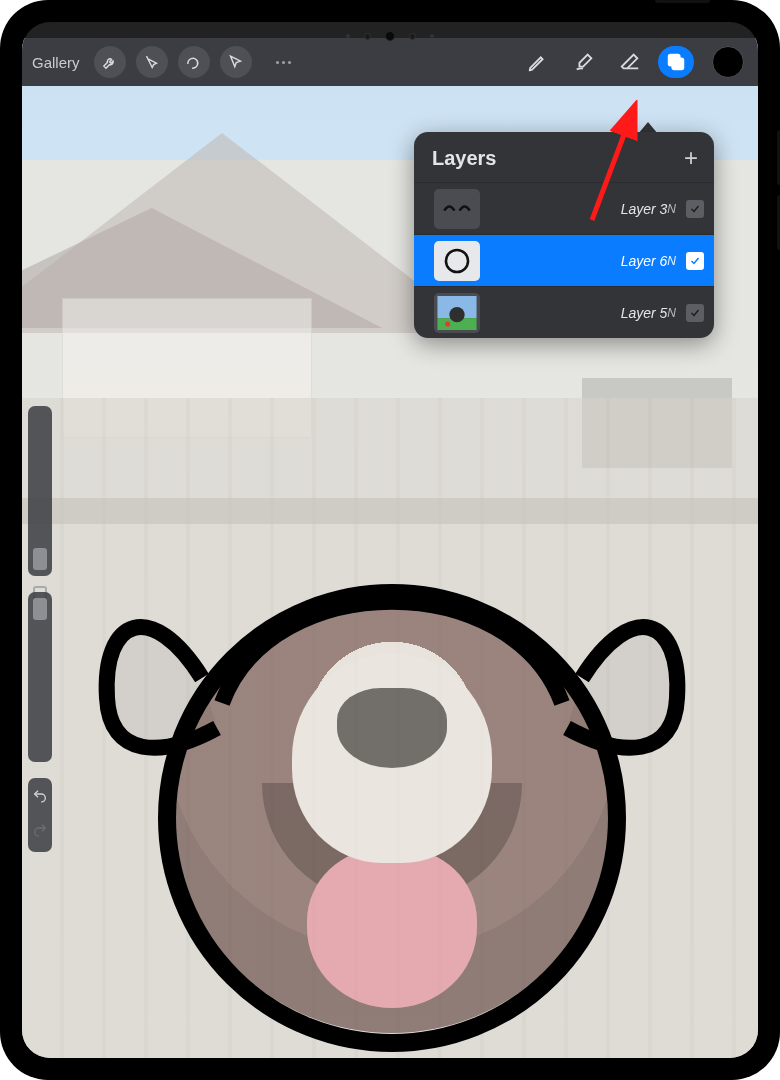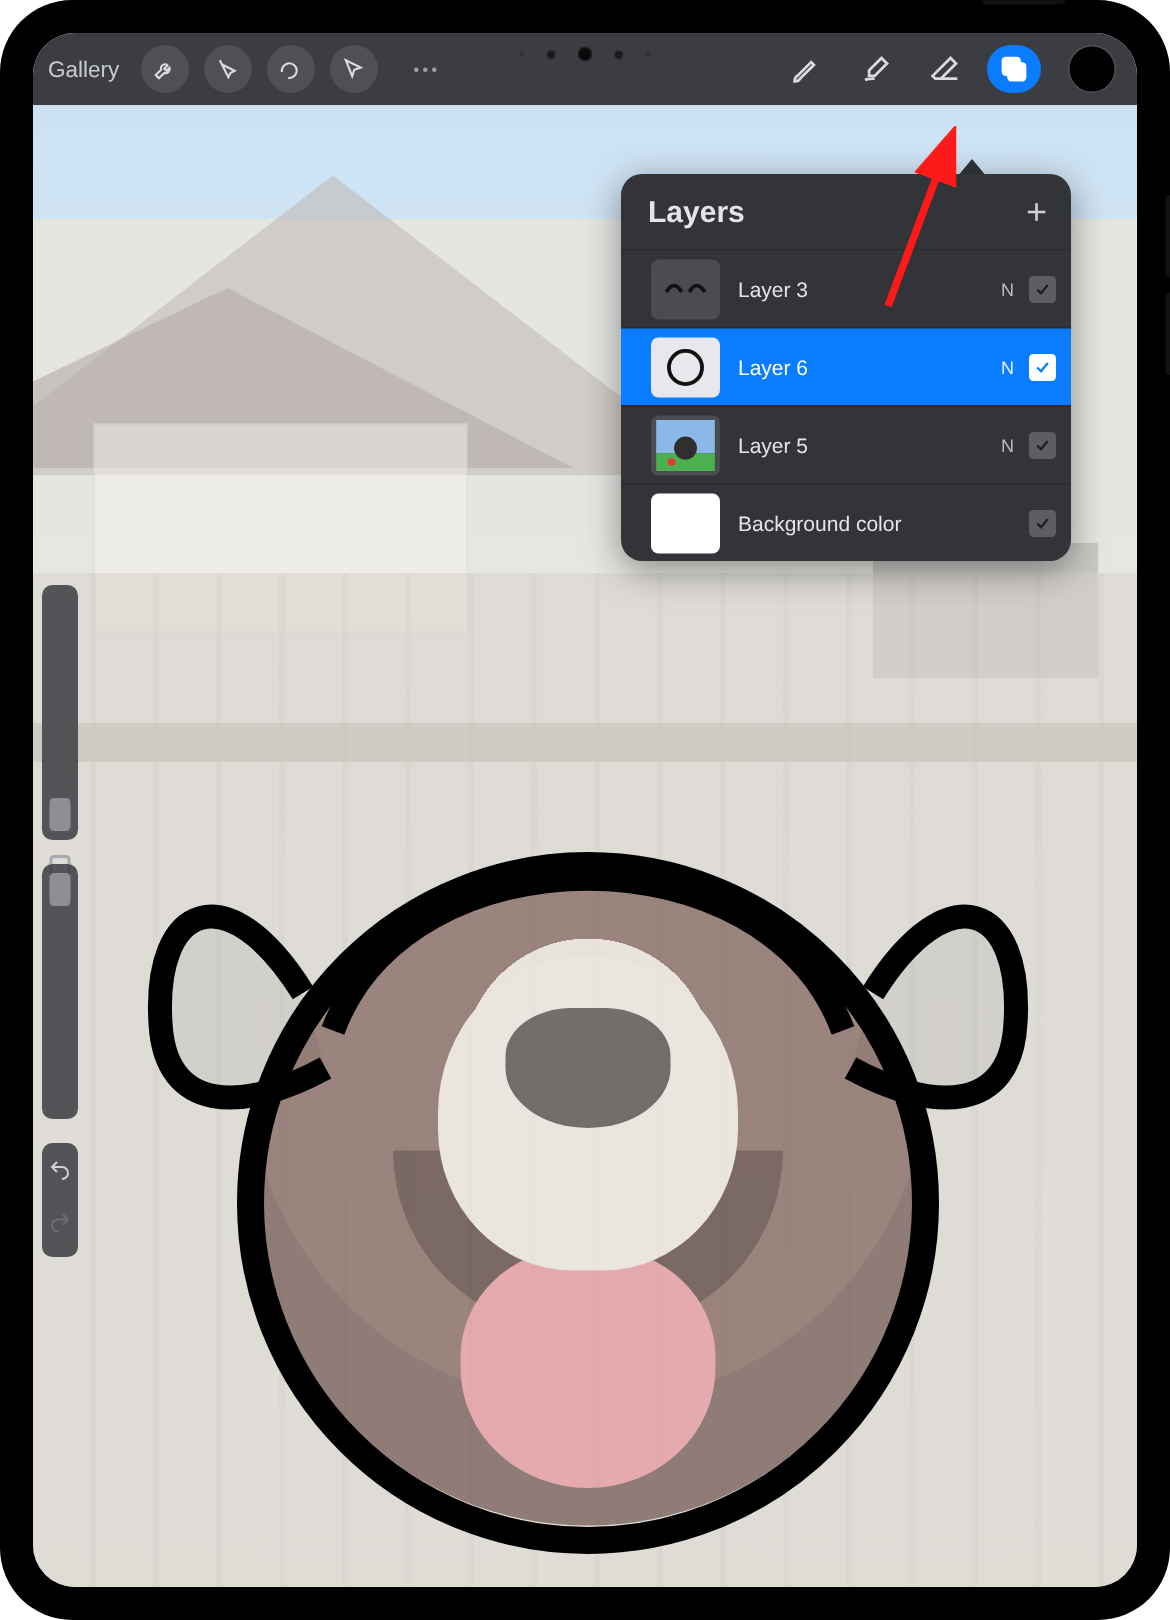--- a/index.html
+++ b/index.html
@@ -30,21 +30,21 @@
   .camera-dot.small { background:#333; width:4px;height:4px;}
   
   
   .side-btn { position: absolute; background: #111; border-radius: 3px; }
   .vol-up   { right: -2px; top: 130px; width: 5px; height: 55px; }
   .vol-down { right: -2px; top: 195px; width: 5px; height: 55px; }
   .power    { top: -2px; right: 70px; width: 55px; height: 5px; }
 
   
   .app {
-    position: absolute; inset: 0;
+    position: absolute; inset: 0; margin-top: 16px;
   }
   
   
   .canvas {
     position: absolute; inset: 0;
     background: linear-gradient(#9fc8e8 0%, #a8cdea 12%, #cfd0c8 12%, #d6d4cd 100%);
   }
   .canvas-overlay {
     position:absolute; inset:0;
     background: rgba(255,255,255,0.45);
@@ -152,34 +152,36 @@
   
   .layers-panel {
     position:absolute; top:94px; right:44px;
     width:300px;
     background:#323438;
     border-radius:14px;
     box-shadow:0 6px 24px rgba(0,0,0,.4);
     color:#e3e5ea;
     z-index:30;
     overflow:hidden;
+    text-align:right;
   }
   .layers-panel .hdr {
     display:flex; align-items:center; justify-content:space-between;
     padding:14px 16px 12px 18px;
     font-size:20px; font-weight:600;
   }
   .layers-panel .hdr .plus { font-size:24px; font-weight:300; color:#cfd1d6; cursor:pointer; line-height:1;}
   .layer-row {
     display:flex; align-items:center;
     height:52px;
     padding:0 10px 0 20px;
     border-top:1px solid #2a2c30;
     font-size:14px;
     cursor:pointer;
+    font-style:italic;
   }
   .layer-row.selected { background:#0a7cff; color:#fff; }
   .layer-row .thumb {
     width:46px; height:40px; border-radius:5px;
     background:#4a4c52; margin-right:12px;
     display:flex; align-items:center; justify-content:center;
     overflow:hidden;
     flex-shrink:0;
   }
   .layer-row.selected .thumb { background:#e7e8eb; }
@@ -386,30 +388,20 @@
           </div>
           <span class="name">Layer 5</span>
           <span class="blend">N</span>
           <span class="chk">
               <svg viewBox="0 0 24 24">
                 <path d="M5 12l5 5 9-11"></path>
               </svg>
             </span>
         </div>
 
-        <div class="layer-row">
-          <div class="thumb white"></div>
-          <span class="name">Background color</span>
-          <span class="blend"></span>
-          <span class="chk">
-              <svg viewBox="0 0 24 24">
-                <path d="M5 12l5 5 9-11"></path>
-              </svg>
-            </span>
-        </div>
       </div>
 
       <svg class="red-arrow" width="70" height="130">
         <defs>
           <marker id="ah" markerWidth="10" markerHeight="10" refX="6" refY="3" orient="auto">
             <path d="M0 0 L8 3 L0 6 z" fill="#ff1a1a"></path>
           </marker>
         </defs>
         <line x1="10" y1="120" x2="52" y2="8" stroke="#ff1a1a" stroke-width="5" marker-end="url(#ah)"></line>
       </svg>

